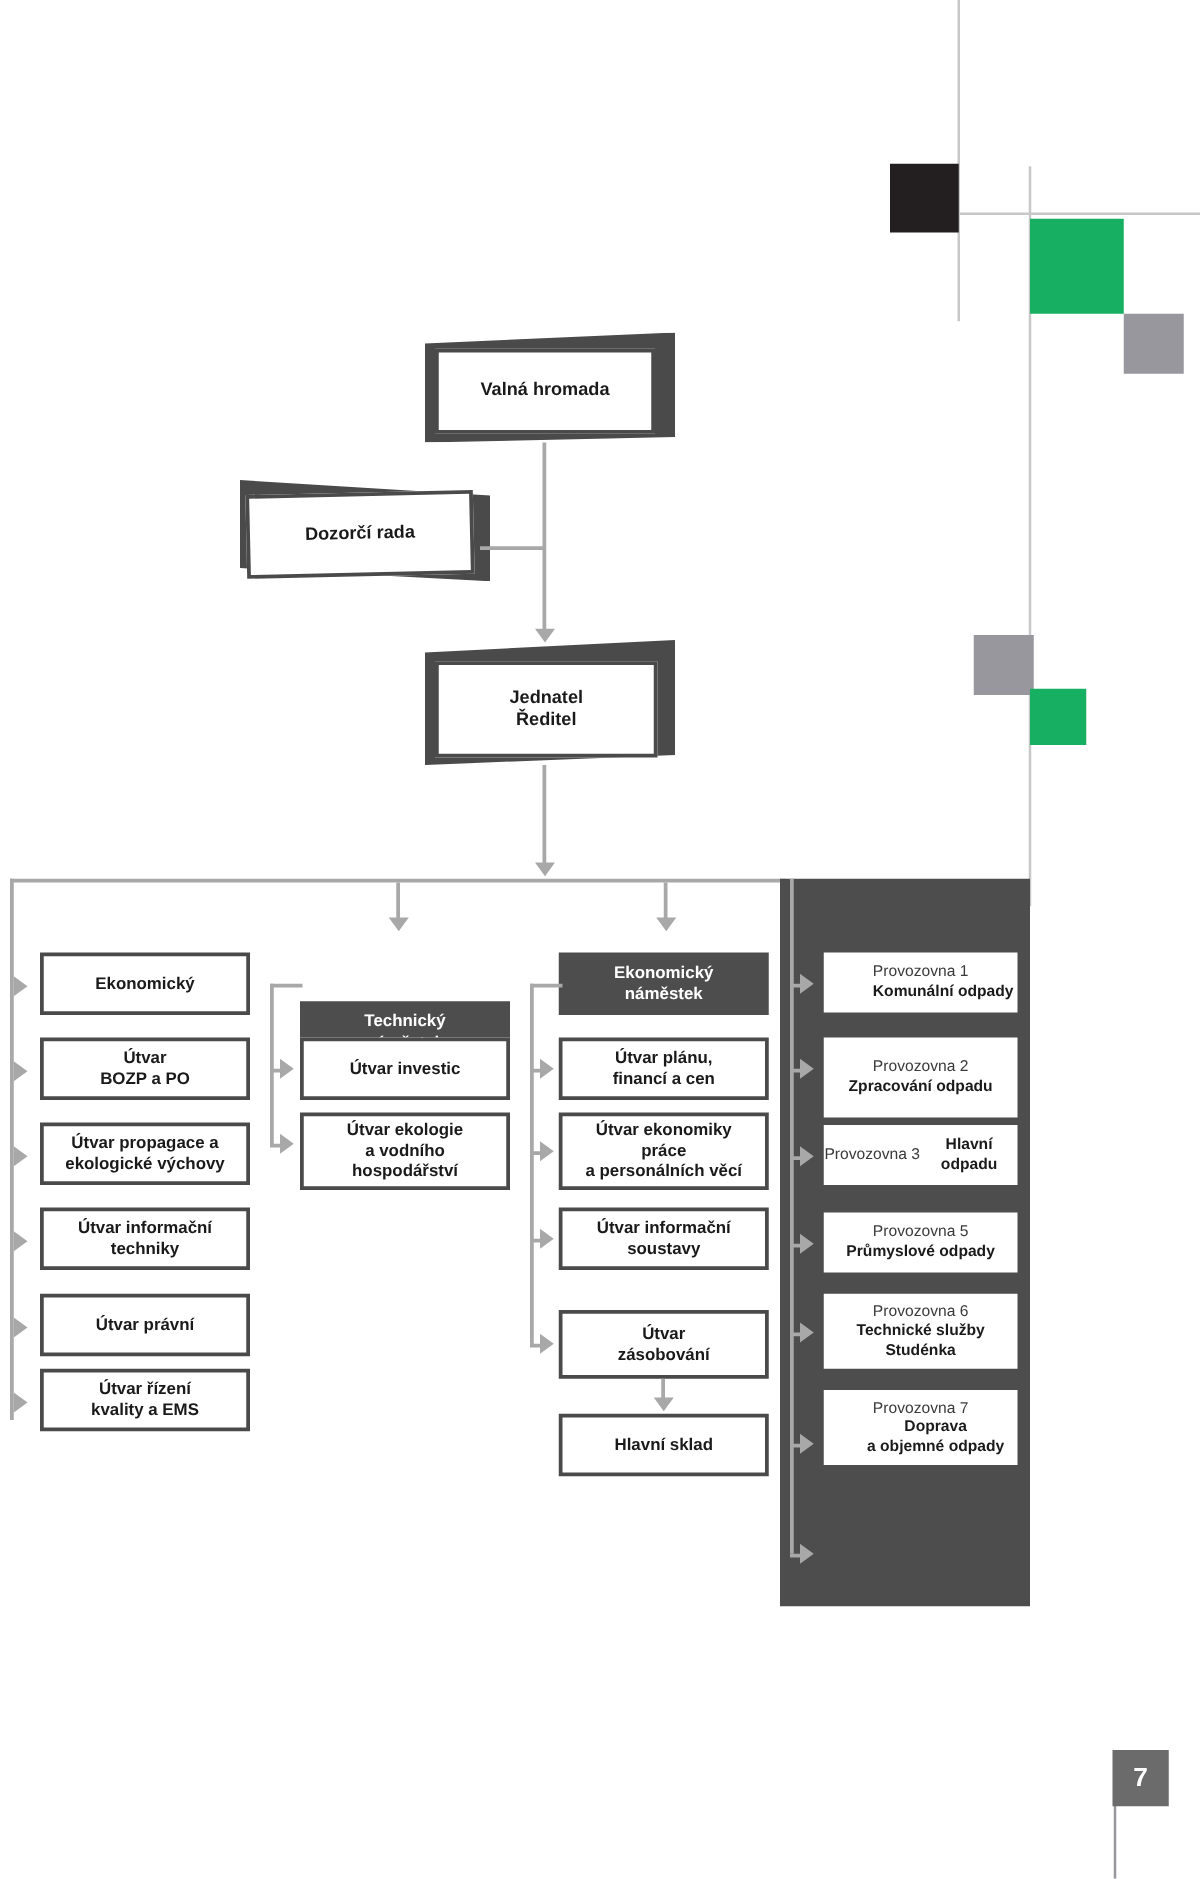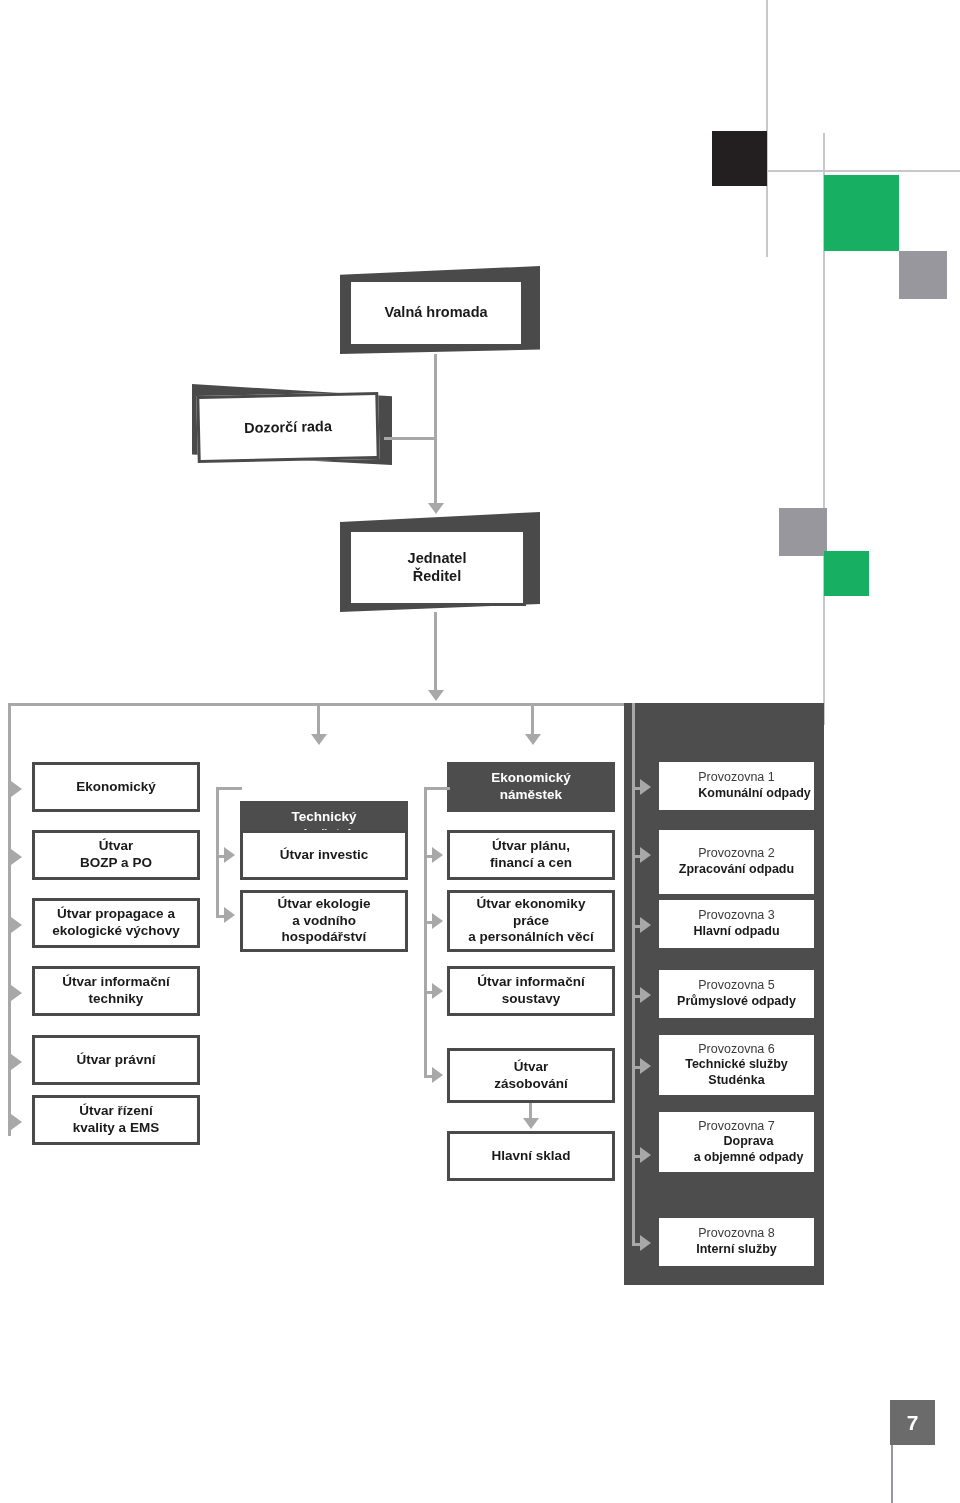--- a/index.html
+++ b/index.html
@@ -240,21 +240,21 @@
 
   <div class="conn conn-h" style="left:632px;top:855px;width:9px;"></div>
   <div class="arrow-r" style="left:640px;top:847px;"></div>
   <div class="box plant" style="left:659px;top:830px;width:155px;height:64px;font-size:12.5px;flex-direction:column;">
     <span class="pl-in pl-top">Provozovna 2</span>
     <span class="pl-in" style="white-space:pre-line;">Zpracování odpadu</span>
   </div>
 
   <div class="conn conn-h" style="left:632px;top:925px;width:9px;"></div>
   <div class="arrow-r" style="left:640px;top:917px;"></div>
-  <div class="box plant" style="left:659px;top:900px;width:155px;height:48px;font-size:12.5px;flex-direction:column;">
+  <div class="box plant" style="left:659px;top:900px;width:155px;height:48px;font-size:12.5px;flex-direction:row;">
     <span class="pl-in pl-top">Provozovna 3</span>
     <span class="pl-in" style="white-space:pre-line;">Hlavní odpadu</span>
   </div>
 
   <div class="conn conn-h" style="left:632px;top:995px;width:9px;"></div>
   <div class="arrow-r" style="left:640px;top:987px;"></div>
   <div class="box plant" style="left:659px;top:970px;width:155px;height:48px;font-size:12.5px;flex-direction:column;">
     <span class="pl-in pl-top">Provozovna 5</span>
     <span class="pl-in" style="white-space:pre-line;">Průmyslové odpady</span>
   </div>
@@ -270,23 +270,19 @@
   <div class="conn conn-h" style="left:632px;top:1155px;width:9px;"></div>
   <div class="arrow-r" style="left:640px;top:1147px;"></div>
   <div class="box plant" style="left:659px;top:1112px;width:155px;height:60px;font-size:12.5px;flex-direction:column;">
     <span class="pl-in pl-top">Provozovna 7</span>
     <span class="pl-in" style="white-space:pre-line;padding-left:24px;">Doprava
 a objemné odpady</span>
   </div>
 
   <div class="conn conn-h" style="left:632px;top:1243px;width:9px;"></div>
   <div class="arrow-r" style="left:640px;top:1235px;"></div>
-  <div class="box plant" style="left:659px;top:1218px;width:155px;height:48px;font-size:12.5px;flex-direction:column;">
-    <span class="pl-in pl-top">Provozovna 8</span>
-    <span class="pl-in" style="white-space:pre-line;">Interní služby</span>
-  </div>
 
   <div class="vline" style="left:891px;top:1440px;height:63px;background:#97979d;"></div>
   <div class="pagenum" style="left:890px;top:1400px;width:45px;height:45px;">
     <span>7</span>
   </div>
 
 </div>
 
 </body></html>

